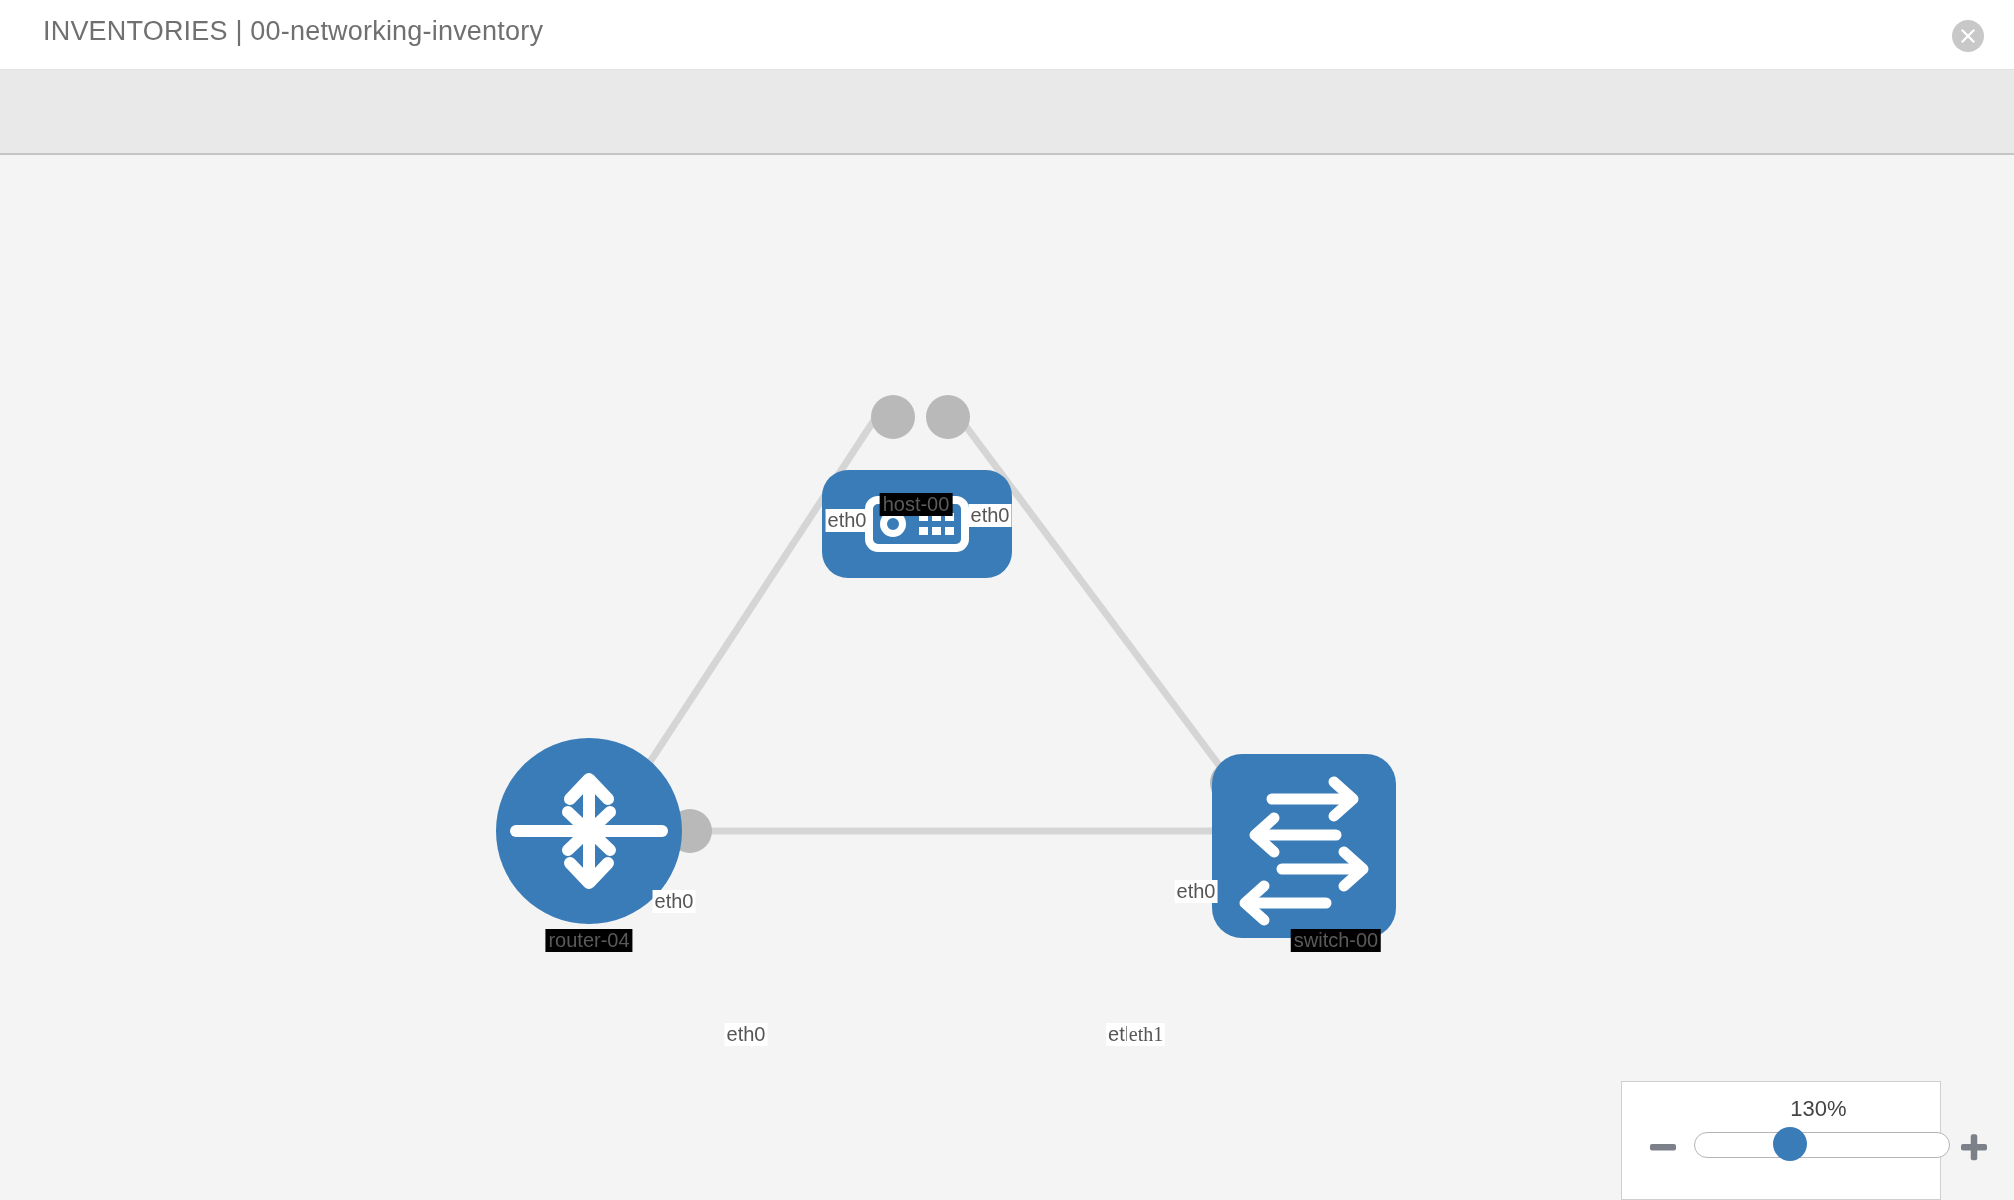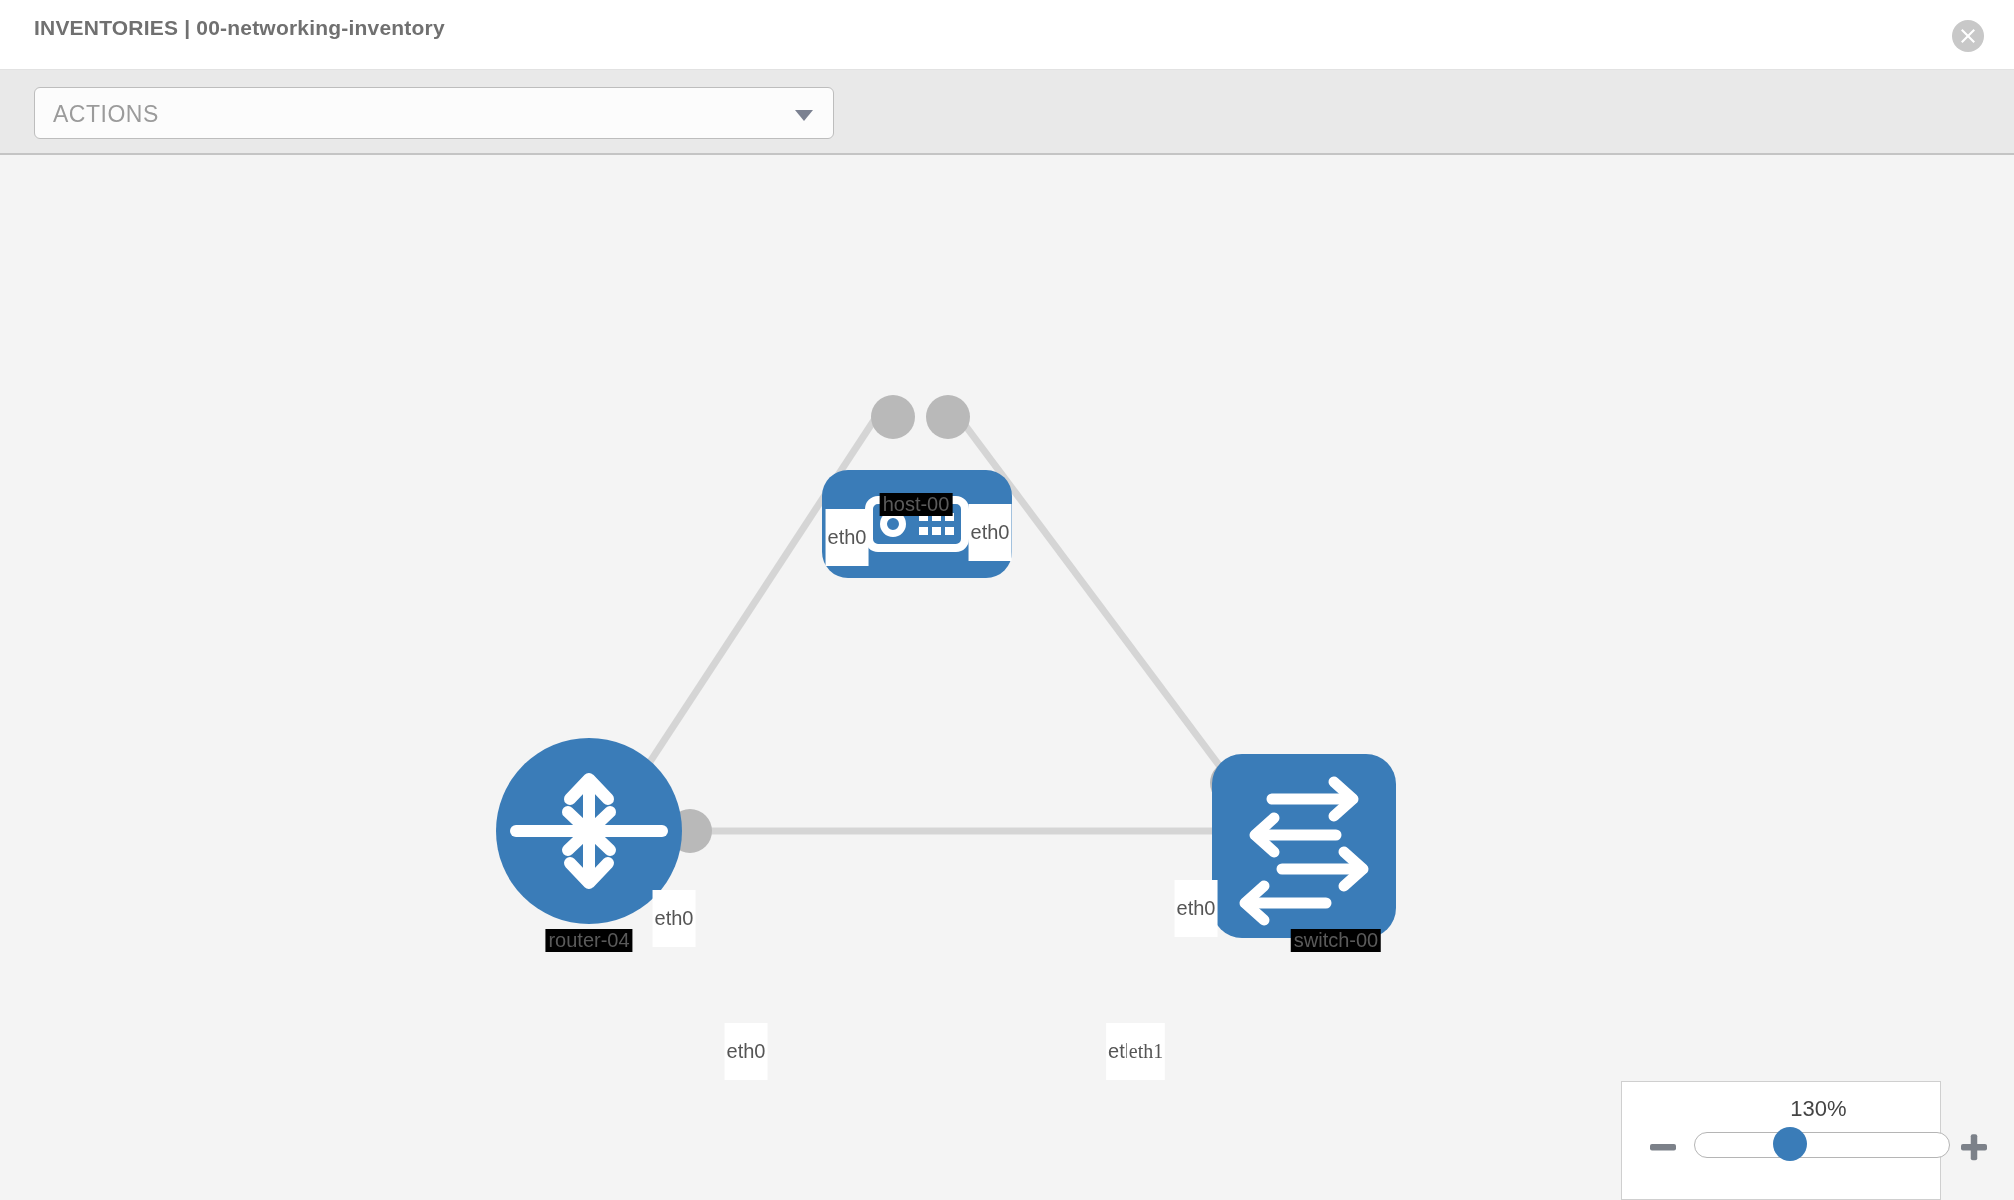--- a/index.html
+++ b/index.html
@@ -23,23 +23,23 @@
     position: absolute;
     left: 0; top: 0;
     width: 2014px;
     height: 70px;
     background: #ffffff;
     border-bottom: 1px solid #e2e2e2;
     box-sizing: border-box;
   }
   .header-title {
     position: absolute;
-    left: 34px; top: 16px;
-    font-size: 21px;
-    font-weight: bold;
+    left: 43px; top: 16px;
+    font-size: 27px;
+    font-weight: normal;
     color: #707070;
     letter-spacing: 0.2px;
     white-space: nowrap;
   }
   .close-btn {
     position: absolute;
     right: 30px; top: 20px;
     width: 32px; height: 32px;
     border-radius: 50%;
     background: #c8c8c8;
@@ -132,21 +132,21 @@
     background: #000000;
     padding: 0 3px;
     white-space: nowrap;
     transform: translateX(-50%);
   }
   .iface-label {
     position: absolute;
     font-size: 20px;
     color: #555555;
     background: #ffffff;
-    padding: 17px 2px;
+    padding: 0 2px;
     white-space: nowrap;
     transform: translateX(-50%);
   }
 
   
   .zoom-panel {
     position: absolute;
     left: 1621px; top: 1081px;
     width: 320px; height: 119px;
     background: #ffffff;
@@ -197,24 +197,20 @@
     <div class="header-title">INVENTORIES | 00-networking-inventory</div>
     <div class="close-btn">
       <svg width="32" height="32" viewBox="0 0 32 32">
         <path d="M10.5 9 L16 14.5 L21.5 9 L23 10.5 L17.5 16 L23 21.5 L21.5 23 L16 17.5 L10.5 23 L9 21.5 L14.5 16 L9 10.5 Z" fill="#ffffff"></path>
       </svg>
     </div>
   </div>
 
   <div class="toolbar">
 
-    <div class="actions-select">
-      <span class="actions-label">ACTIONS</span>
-      <span class="caret"></span>
-    </div>
 
     <div class="tool-icon wrench-icon">
       <svg width="40" height="40" viewBox="0 0 40 40">
         <path d="M28.8 6.5 a10 10 0 0 0 -11.3 12.6 L6.8 29.8 a3 3 0 0 0 0 4.2 l0.8 0.8 a3 3 0 0 0 4.2 0 L22.5 24.1 a10 10 0 0 0 12.2 -11.6 l-5.6 5.6 -5.2 -1.4 -1.4 -5.2 z" fill="#868c99"></path>
         <circle cx="10.4" cy="31.2" r="1.8" fill="#f0f0f0"></circle>
       </svg>
     </div>
 
     <div class="tool-icon key-icon">
       <svg width="40" height="40" viewBox="0 0 40 40">

